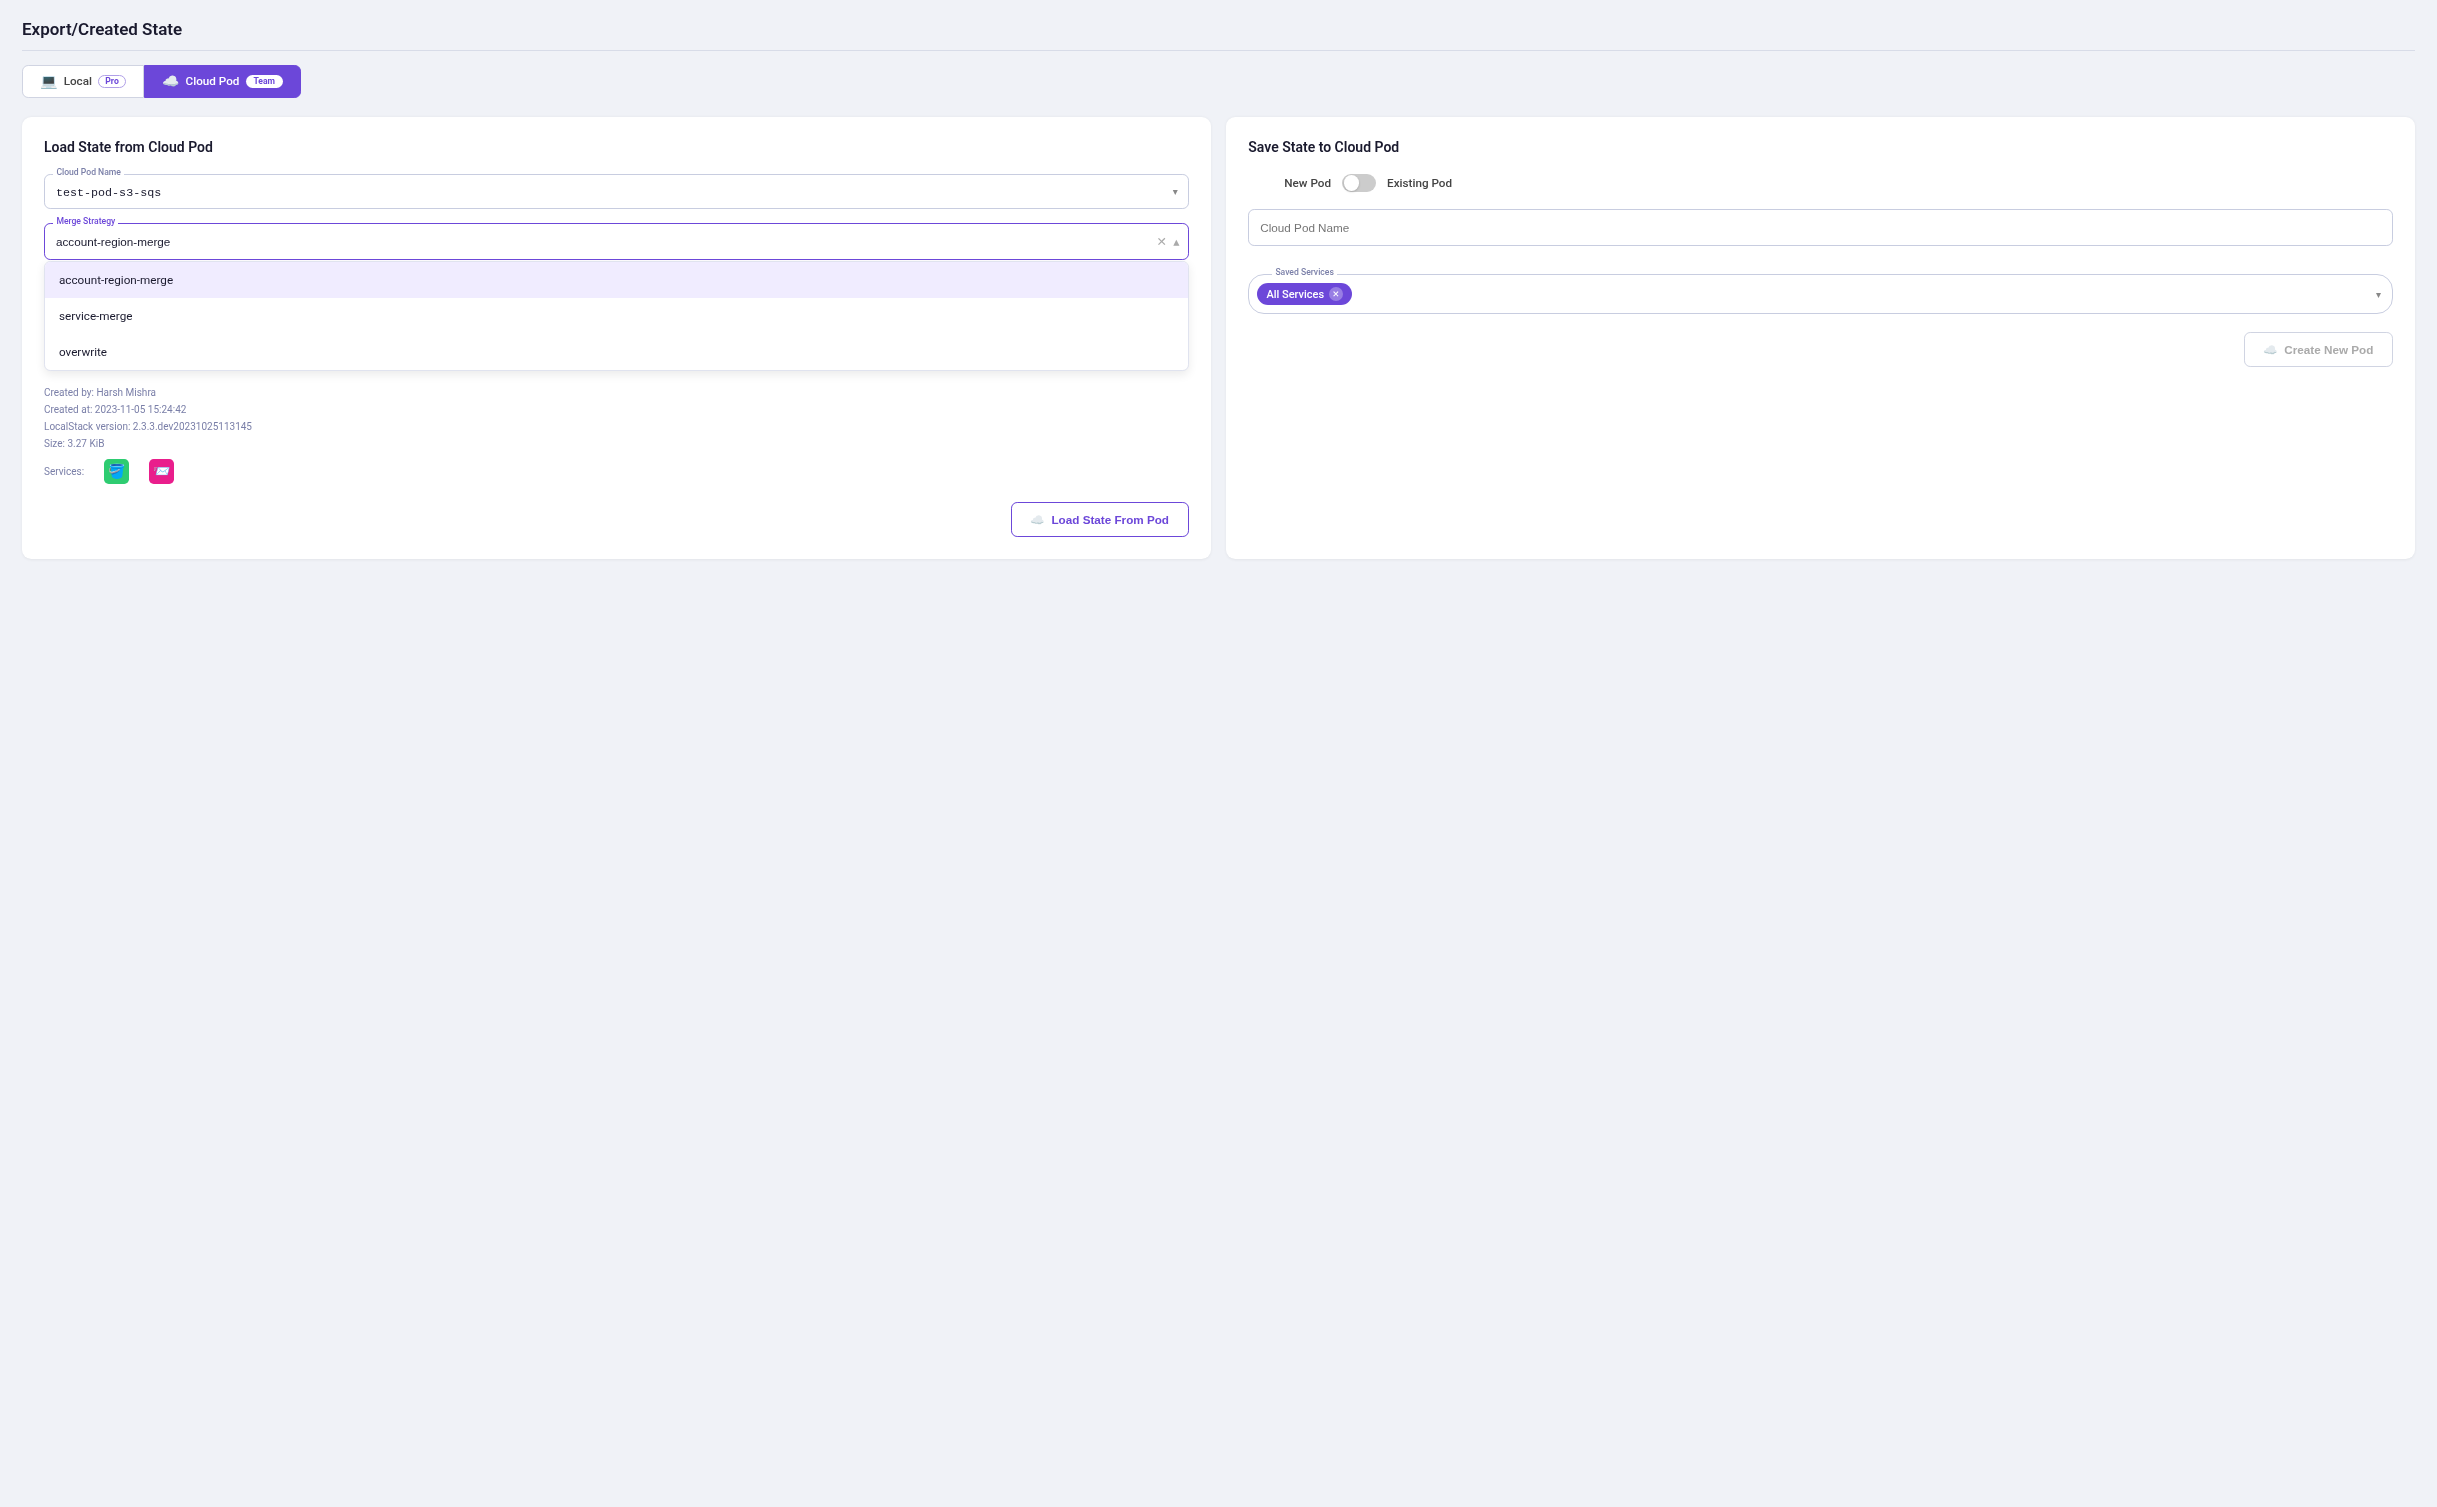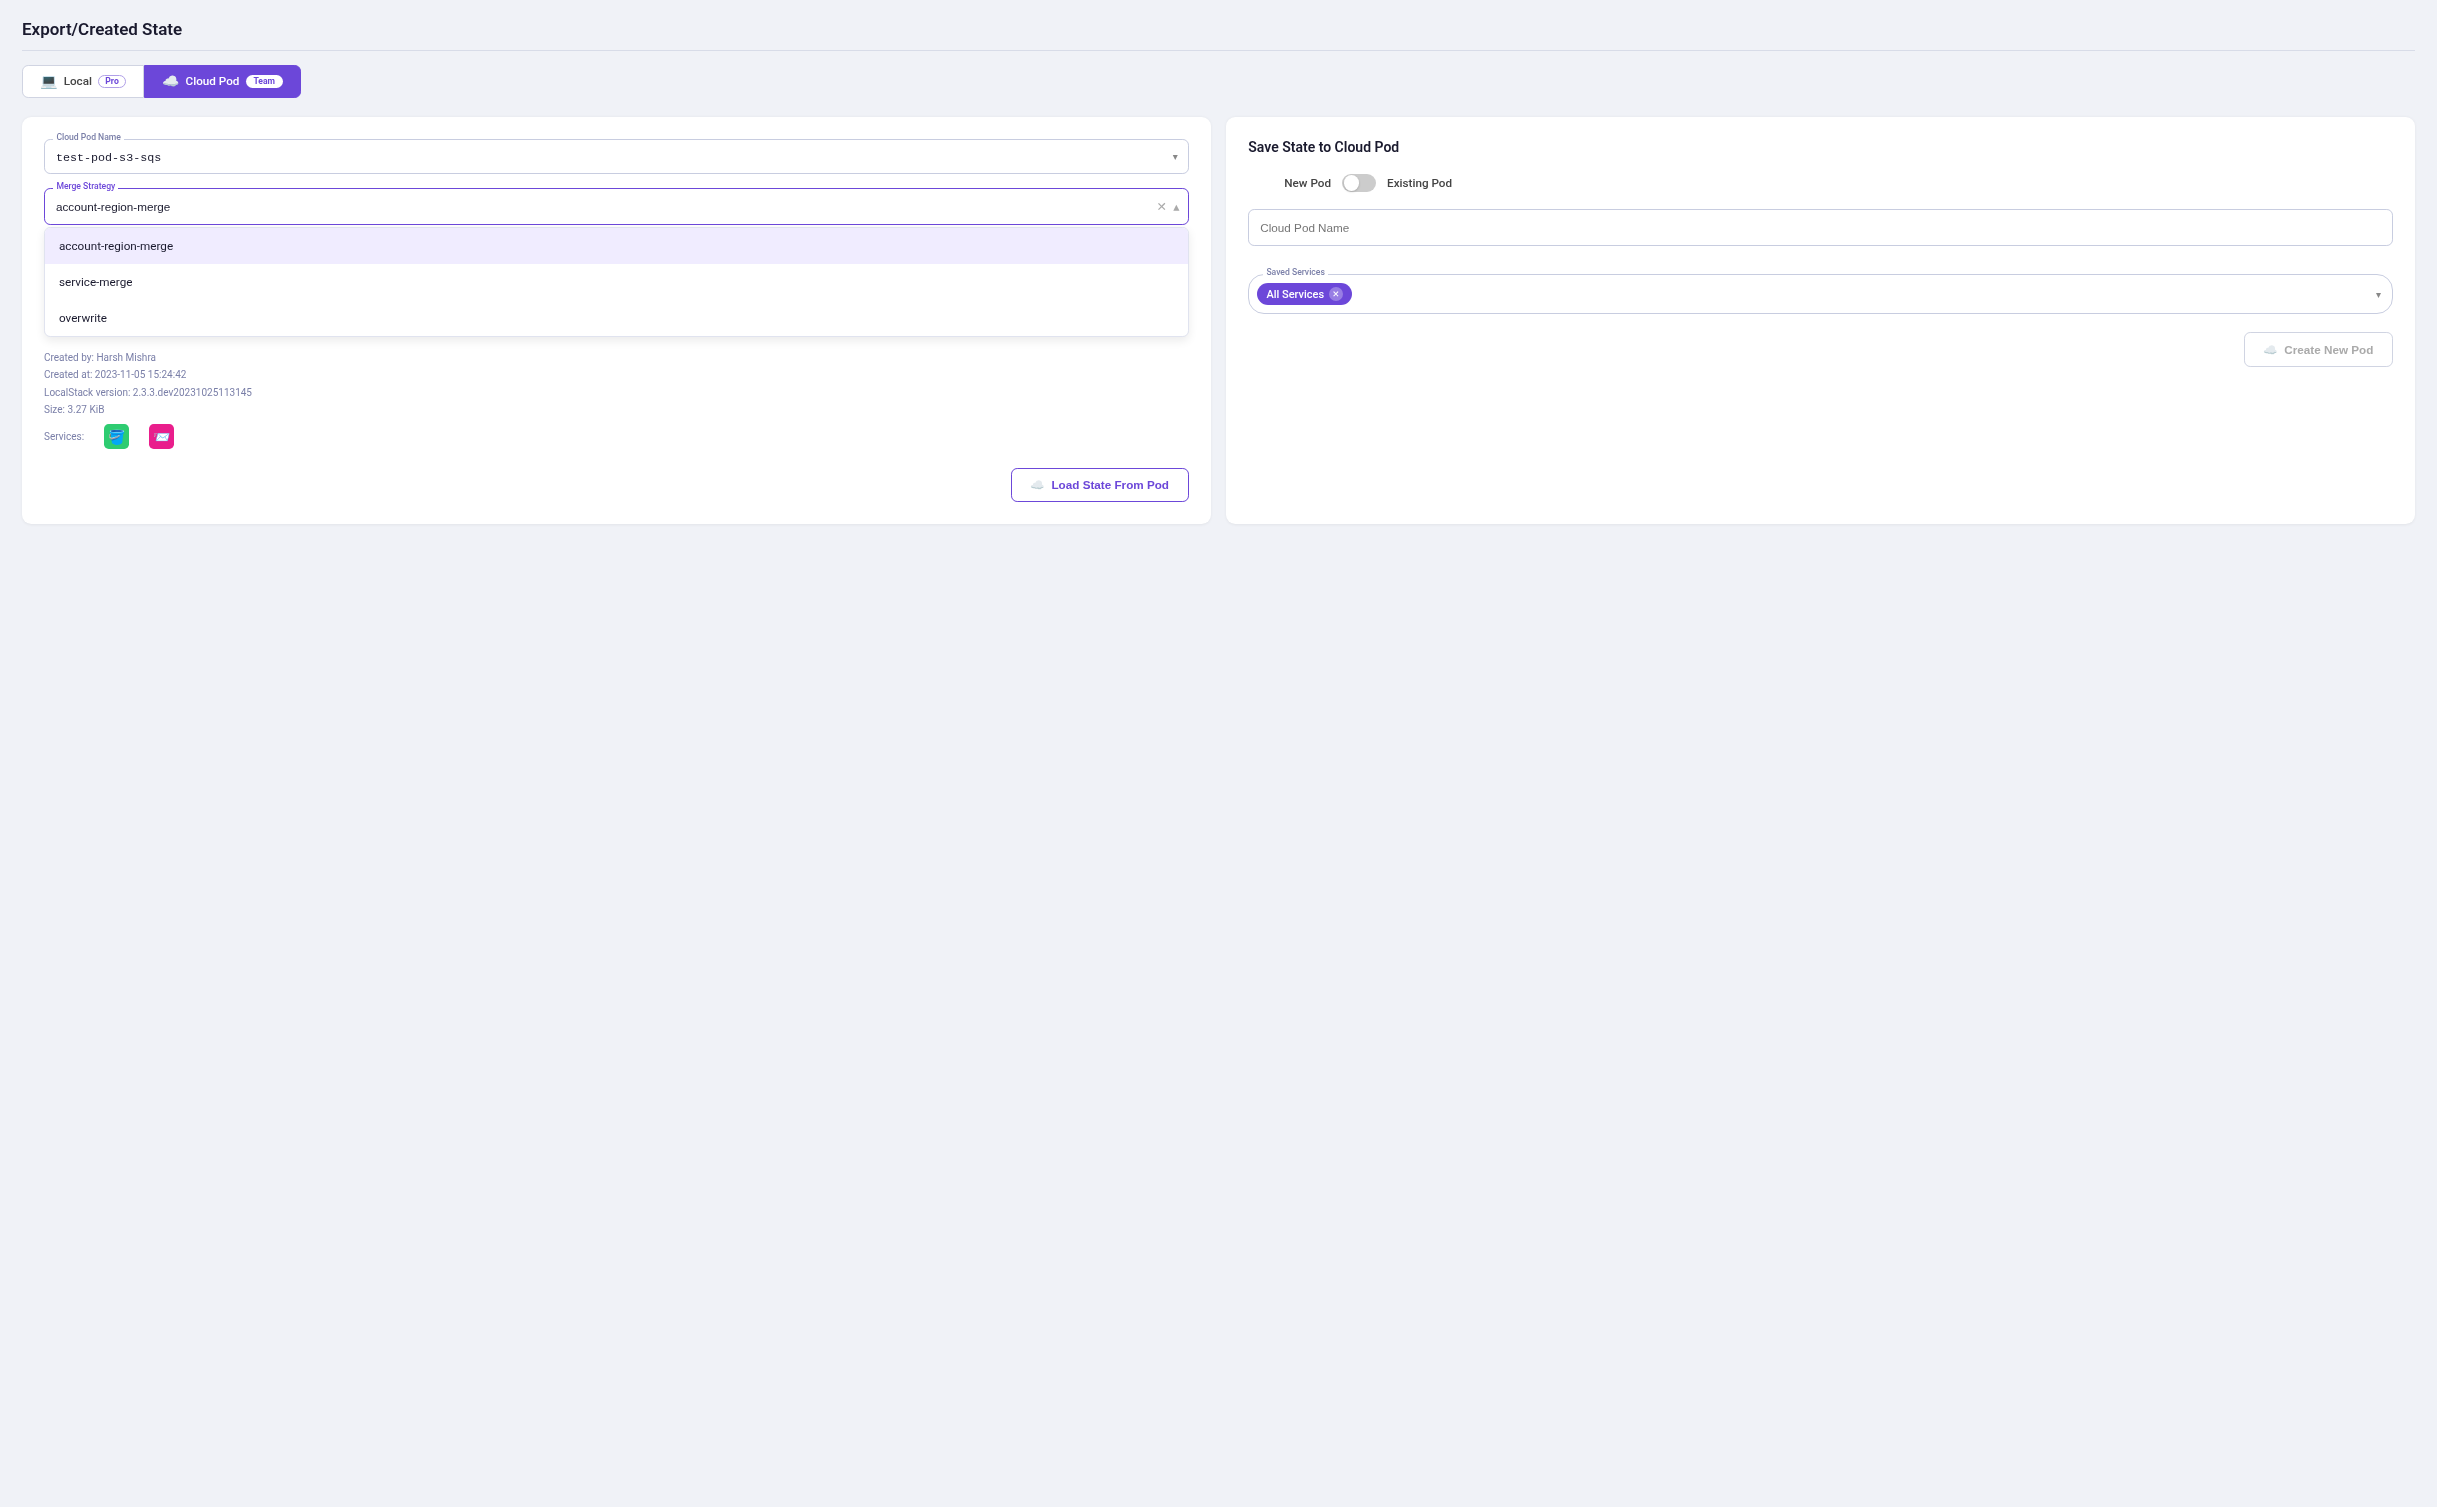--- a/index.html
+++ b/index.html
@@ -294,21 +294,21 @@
     }
 
     .saved-services-group {
       position: relative;
       margin-bottom: 14px;
     }
 
     .saved-services-label {
       position: absolute;
       top: -7px;
-      left: 15px;
+      left: 24px;
       background: #fff;
       padding: 0 3.1px;
       font-size: 8.6px;
       color: #7a7fa8;
       font-weight: 500;
       z-index: 1;
     }
 
     .services-select-box {
       width: 100%;
@@ -383,20 +383,21 @@
   <div class="tab active">
     <span class="tab-icon">☁️</span>
     <span>Cloud Pod</span>
     <span class="team-badge">Team</span>
   </div>
 </div>
 
 <div class="main-grid">
 
   <div class="card">
+    <div class="card-title">Load State from Cloud Pod</div>
 
     <div class="field-group">
       <span class="field-label">Cloud Pod Name</span>
       <div class="select-wrapper">
         <select class="select-field">
           <option>test-pod-s3-sqs</option>
         </select>
         <span class="chevron">▾</span>
       </div>
     </div>

